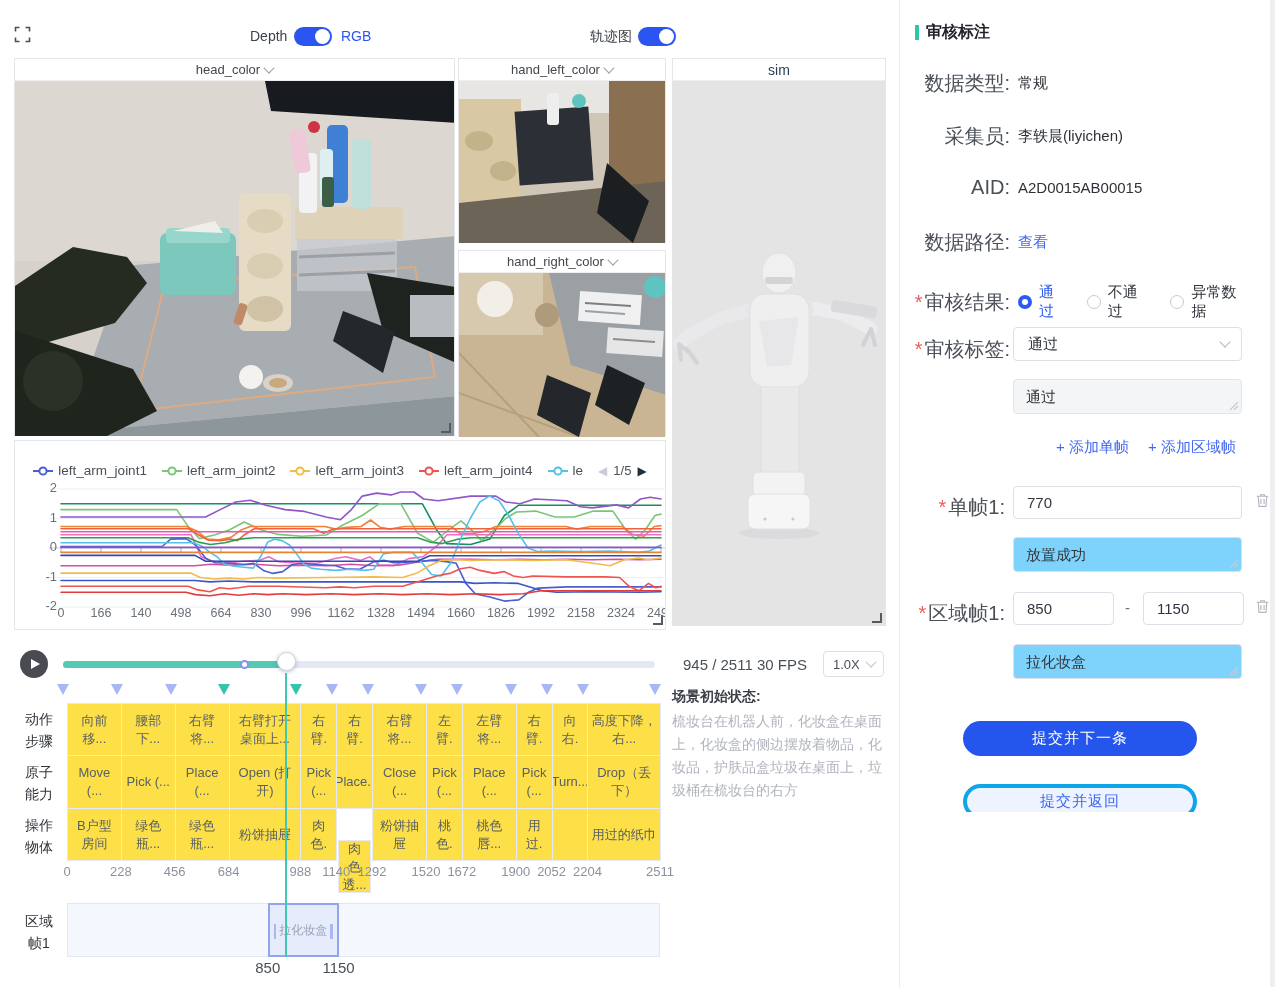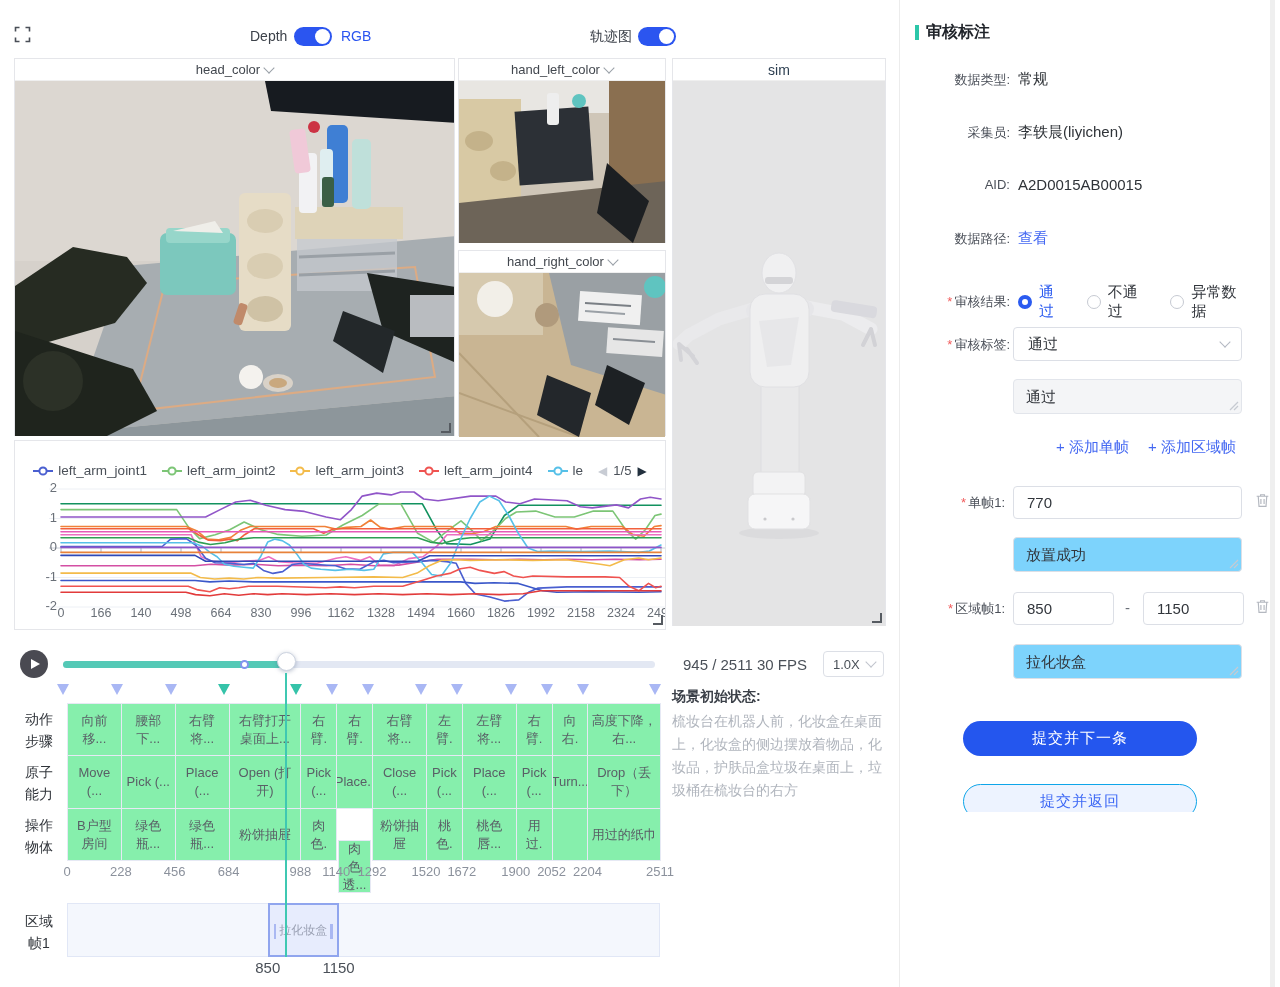--- a/index.html
+++ b/index.html
@@ -46,58 +46,58 @@
   #speed-box .chev{position:absolute;right:8px;border-color:#c0c4cc;}
   .tmark{position:absolute;top:684px;width:0;height:0;border-left:6px solid transparent;border-right:6px solid transparent;
          border-top:11px solid #a9b7f4;cursor:pointer;z-index:4;}
   .tmark.teal{border-top-color:#35c3a9;}
   
   #scene{position:absolute;left:672px;top:688px;width:216px;}
   #scene h4{margin:0;font-size:14px;color:#3c4149;font-weight:700;}
   #scene p{margin:4px 0 0 0;font-size:14px;line-height:23px;color:#b0b5bd;}
   
   .rowlabel{position:absolute;left:22px;width:34px;text-align:center;font-size:14px;color:#30343a;line-height:22px;}
-  .cell{position:absolute;box-sizing:border-box;border:1px solid #e6e9f4;background:#86efac;display:flex;align-items:center;
+  .cell{position:absolute;box-sizing:border-box;border:1px solid #e6e9f4;background:#fde047;display:flex;align-items:center;
         justify-content:center;text-align:center;font-size:13px;color:#595f66;line-height:18px;padding:15px 3px;overflow:hidden;cursor:pointer;}
   .axt{position:absolute;width:44px;text-align:center;font-size:13px;color:#8b919c;}
   
   #region-track{position:absolute;left:67px;top:903px;width:593px;height:54px;background:#f4f7fd;border:1px solid #e1e7f6;box-sizing:border-box;}
   #region-block{position:absolute;top:903px;height:54px;background:#e7ecfd;border:2px solid #90a5ee;box-sizing:border-box;
                 display:flex;align-items:center;justify-content:center;font-size:12px;color:#9ba1b4;cursor:grab;z-index:5;}
   .rb-handle{position:absolute;top:19px;width:2.5px;height:15px;background:#aab8f2;}
   .rnum{position:absolute;top:959px;width:44px;text-align:center;font-size:15px;color:#4a5058;}
   
   #rp-divider{position:absolute;left:899px;top:0;width:1px;height:987px;background:#ececec;}
   #rp-scroll{position:absolute;left:1270px;top:0;width:5px;height:987px;background:#efefef;}
   #rpanel{position:absolute;left:899px;top:0;width:370px;height:812px;overflow:hidden;}
   #rp-title-bar{position:absolute;left:16px;top:25px;width:4px;height:15px;background:#2cc7a9;}
   #rp-title{position:absolute;left:27px;top:22px;font-size:16px;font-weight:700;color:#1f2329;}
   .frow{position:absolute;left:0;width:370px;display:flex;align-items:center;}
-  .flabel{display:inline-block;width:111px;text-align:right;font-size:13px;color:#4a4f58;flex:none;}
+  .flabel{display:inline-block;width:111px;text-align:right;font-size:20px;color:#4a4f58;flex:none;}
   .fvalue{margin-left:8px;font-size:15px;color:#2f3338;}
   .fvalue.link{color:#4468f2;cursor:pointer;}
   .req{color:#f15b5b;margin-right:2px;}
   .radio{display:inline-block;width:14px;height:14px;border-radius:50%;border:1px solid #c6cad2;background:#fff;box-sizing:border-box;cursor:pointer;flex:none;}
   .radio.sel{border:4.5px solid #2b5bf0;}
   .rlabel{font-size:15px;color:#32363c;margin:0 18px 0 7px;cursor:pointer;}
   .rlabel.sel{color:#2b5bf0;}
   .selbox{position:absolute;left:114px;width:229px;height:34px;border:1px solid #dcdfe6;border-radius:4px;background:#fff;
           box-sizing:border-box;display:flex;align-items:center;padding-left:14px;font-size:15px;color:#32363c;cursor:pointer;}
   .selbox .chev{position:absolute;right:12px;border-color:#b3b8c2;}
   .tarea{position:absolute;left:114px;width:229px;height:35px;border:1px solid #dcdfe6;border-radius:4px;background:#7dd3fc;
          box-sizing:border-box;font-size:15px;color:#32363c;padding:6px 12px;line-height:21px;overflow:hidden;}
   .tarea.gray{background:#f4f5f7;border-color:#e2e5eb;}
   .grip{position:absolute;right:2px;bottom:2px;}
   .addlink{position:absolute;font-size:15px;color:#4468f2;cursor:pointer;}
   .inp{position:absolute;height:33px;border:1px solid #dcdfe6;border-radius:4px;box-sizing:border-box;font-size:15px;color:#32363c;
        padding:0 13px;font-family:inherit;background:#fff;outline:none;}
   .trash{position:absolute;left:355px;cursor:pointer;}
   .btn1{position:absolute;left:64px;top:721px;width:234px;height:35px;border-radius:18px;background:#2456ee;color:#fff;
         font-size:15px;display:flex;align-items:center;justify-content:center;letter-spacing:1px;cursor:pointer;}
-  .btn2{position:absolute;left:64px;top:784px;width:234px;height:35px;border-radius:18px;background:#edf3ff;border:1px solid #0ea5e9;
+  .btn2{position:absolute;left:64px;top:784px;width:234px;height:35px;border-radius:18px;background:#edf3ff;border:4px solid #0ea5e9;
         box-sizing:border-box;color:#3d68f5;font-size:15px;display:flex;align-items:center;justify-content:center;letter-spacing:1px;cursor:pointer;}
 </style>
 </head>
 <body>
 
 <div id="app">
 
   <svg class="abs" style="left:14px;top:26px;" width="17" height="17" viewBox="0 0 17 17">
     <path d="M1.5 5.5v-4h4 M11.5 1.5h4v4 M15.5 11.5v4h-4 M5.5 15.5h-4v-4" fill="none" stroke="#4a4f57" stroke-width="1.6"></path>
   </svg>

